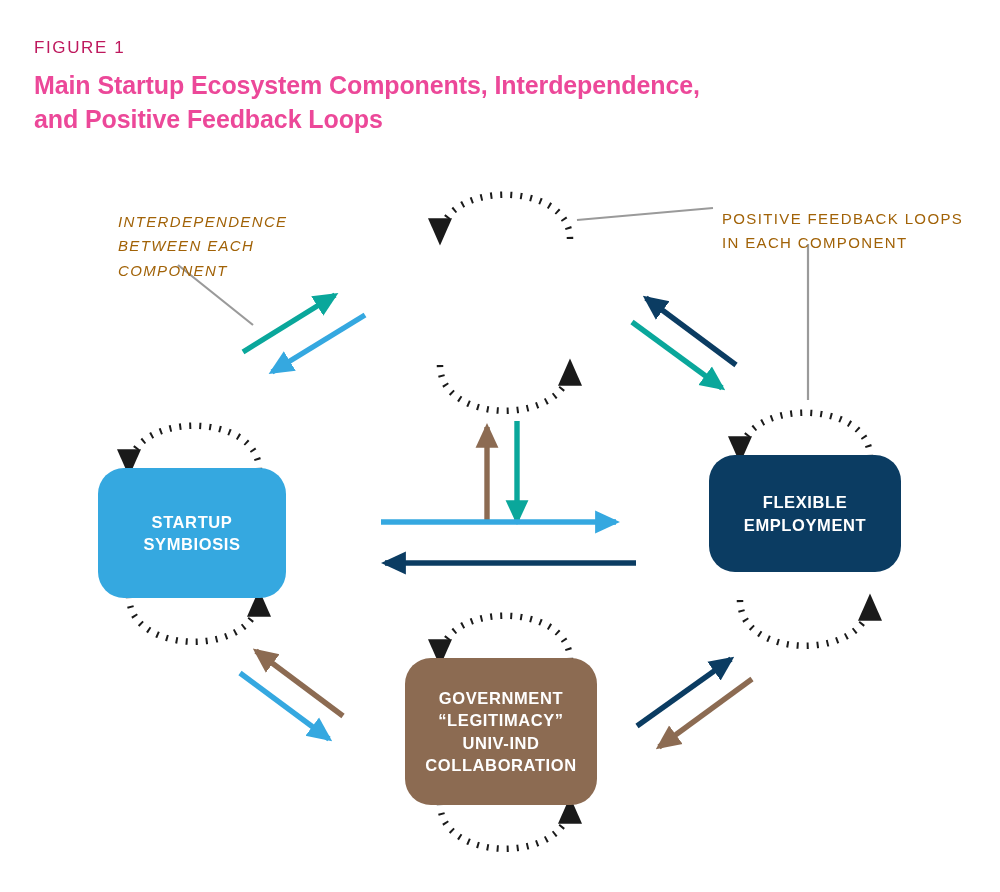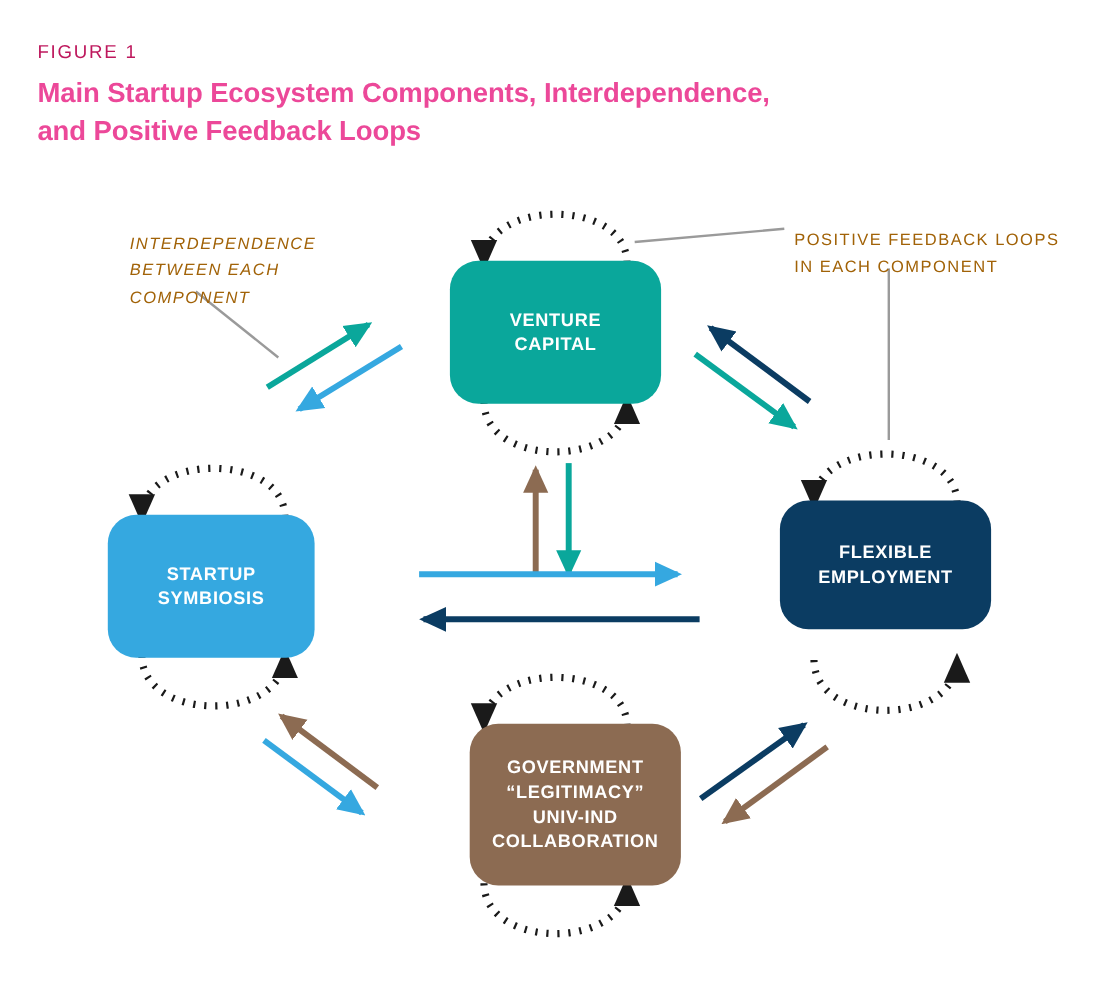--- a/index.html
+++ b/index.html
@@ -74,21 +74,21 @@
     letter-spacing: 0.6px;
     line-height: 1.35;
     box-sizing: border-box;
     padding: 6px;
   }
   .node span { display: block; white-space: pre-line; }
 
   .node-vc        { left: 409px; top: 87px;  width: 192px; height: 130px; background: #0aa79b; }
   .node-startup   { left: 98px;  top: 318px; width: 188px; height: 130px; background: #35a8e0; }
   .node-flexible  { left: 709px; top: 305px; width: 192px; height: 117px; background: #0b3c62; }
-  .node-gov       { left: 427px; top: 508px; width: 192px; height: 147px; background: #8c6b52; }
+  .node-gov       { left: 405px; top: 508px; width: 192px; height: 147px; background: #8c6b52; }
 
   
   .annot {
     position: absolute;
     font-family: "Liberation Sans", sans-serif;
     font-size: 15px;
     letter-spacing: 1.35px;
     line-height: 1.62;
     color: #a16207;
     white-space: pre-line;
@@ -177,24 +177,20 @@
       <g>
         <line x1="381" y1="372" x2="616" y2="372" stroke="#35a8e0" stroke-width="5.4" marker-end="url(#ah-lblue)"></line>
         <line x1="636" y1="413" x2="385" y2="413" stroke="#0b3c62" stroke-width="5.4" marker-end="url(#ah-navy)"></line>
       </g>
 
       <line x1="178" y1="115" x2="253" y2="175" stroke="#9a9a9a" stroke-width="2.2"></line>
       <line x1="577" y1="70" x2="713" y2="58" stroke="#9a9a9a" stroke-width="2.2"></line>
       <line x1="808" y1="94" x2="808" y2="250" stroke="#9a9a9a" stroke-width="2.2"></line>
     </svg>
 
-    <div class="node node-vc">
-      <span>VENTURE
-CAPITAL</span>
-    </div>
 
     <div class="node node-startup">
       <span>STARTUP
 SYMBIOSIS</span>
     </div>
 
     <div class="node node-flexible">
       <span>FLEXIBLE
 EMPLOYMENT</span>
     </div>

